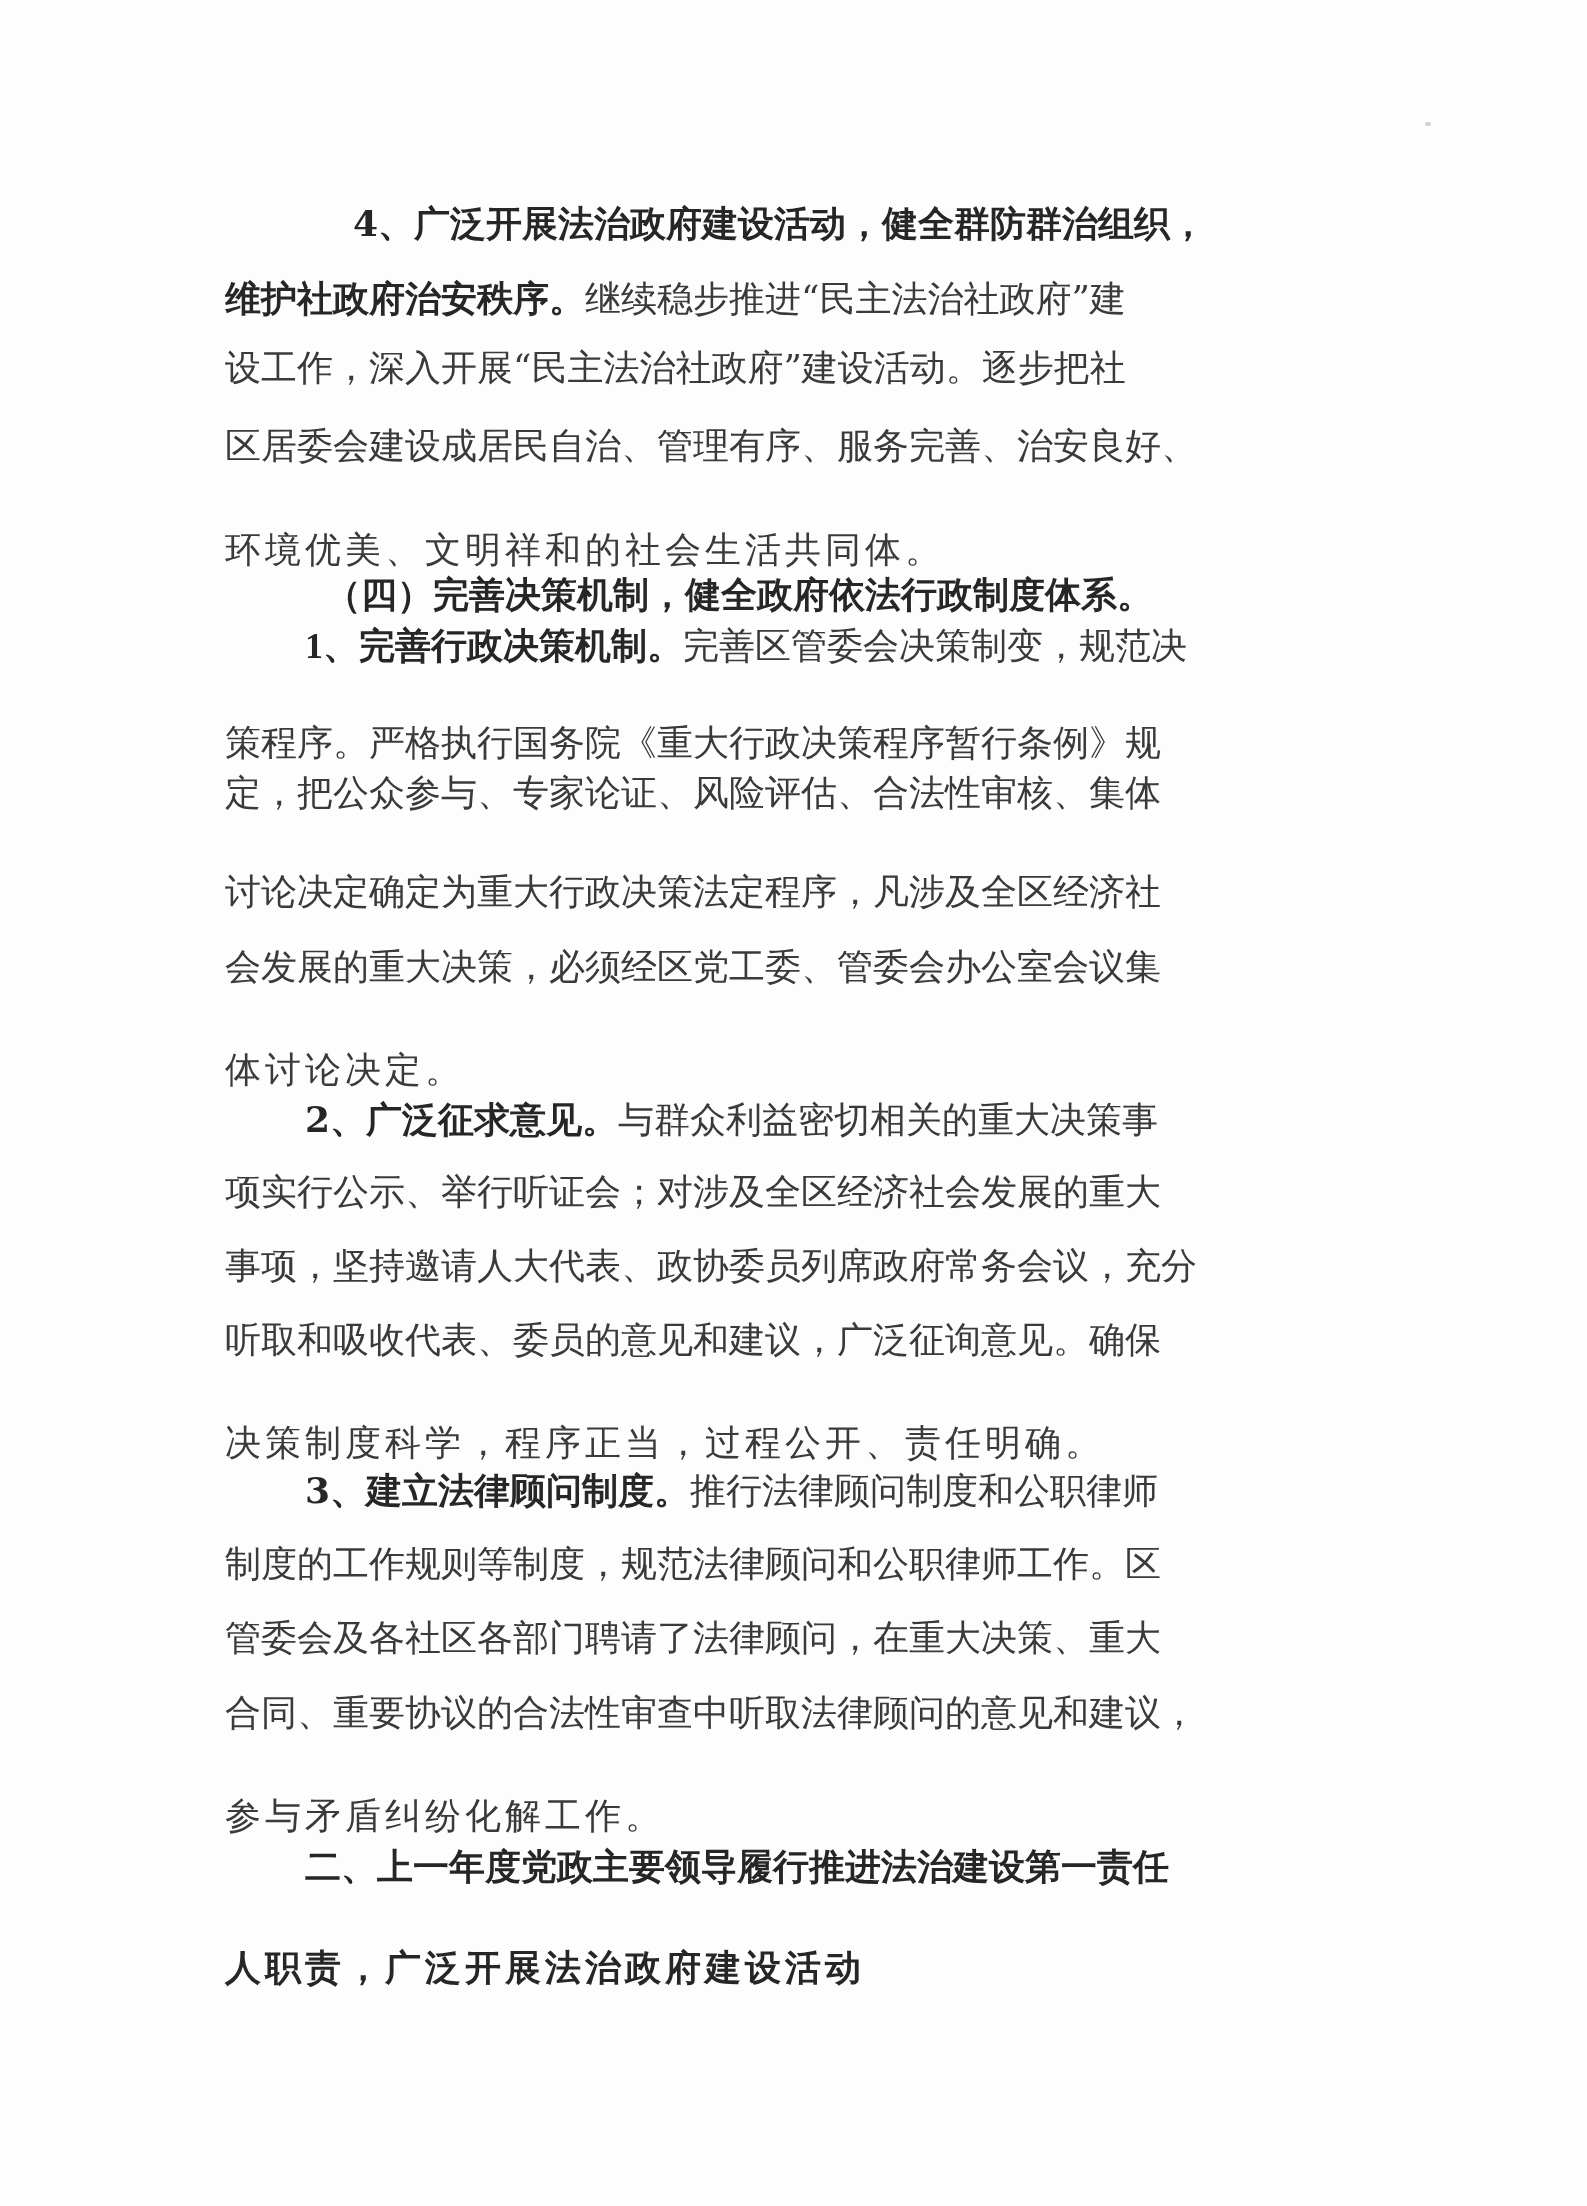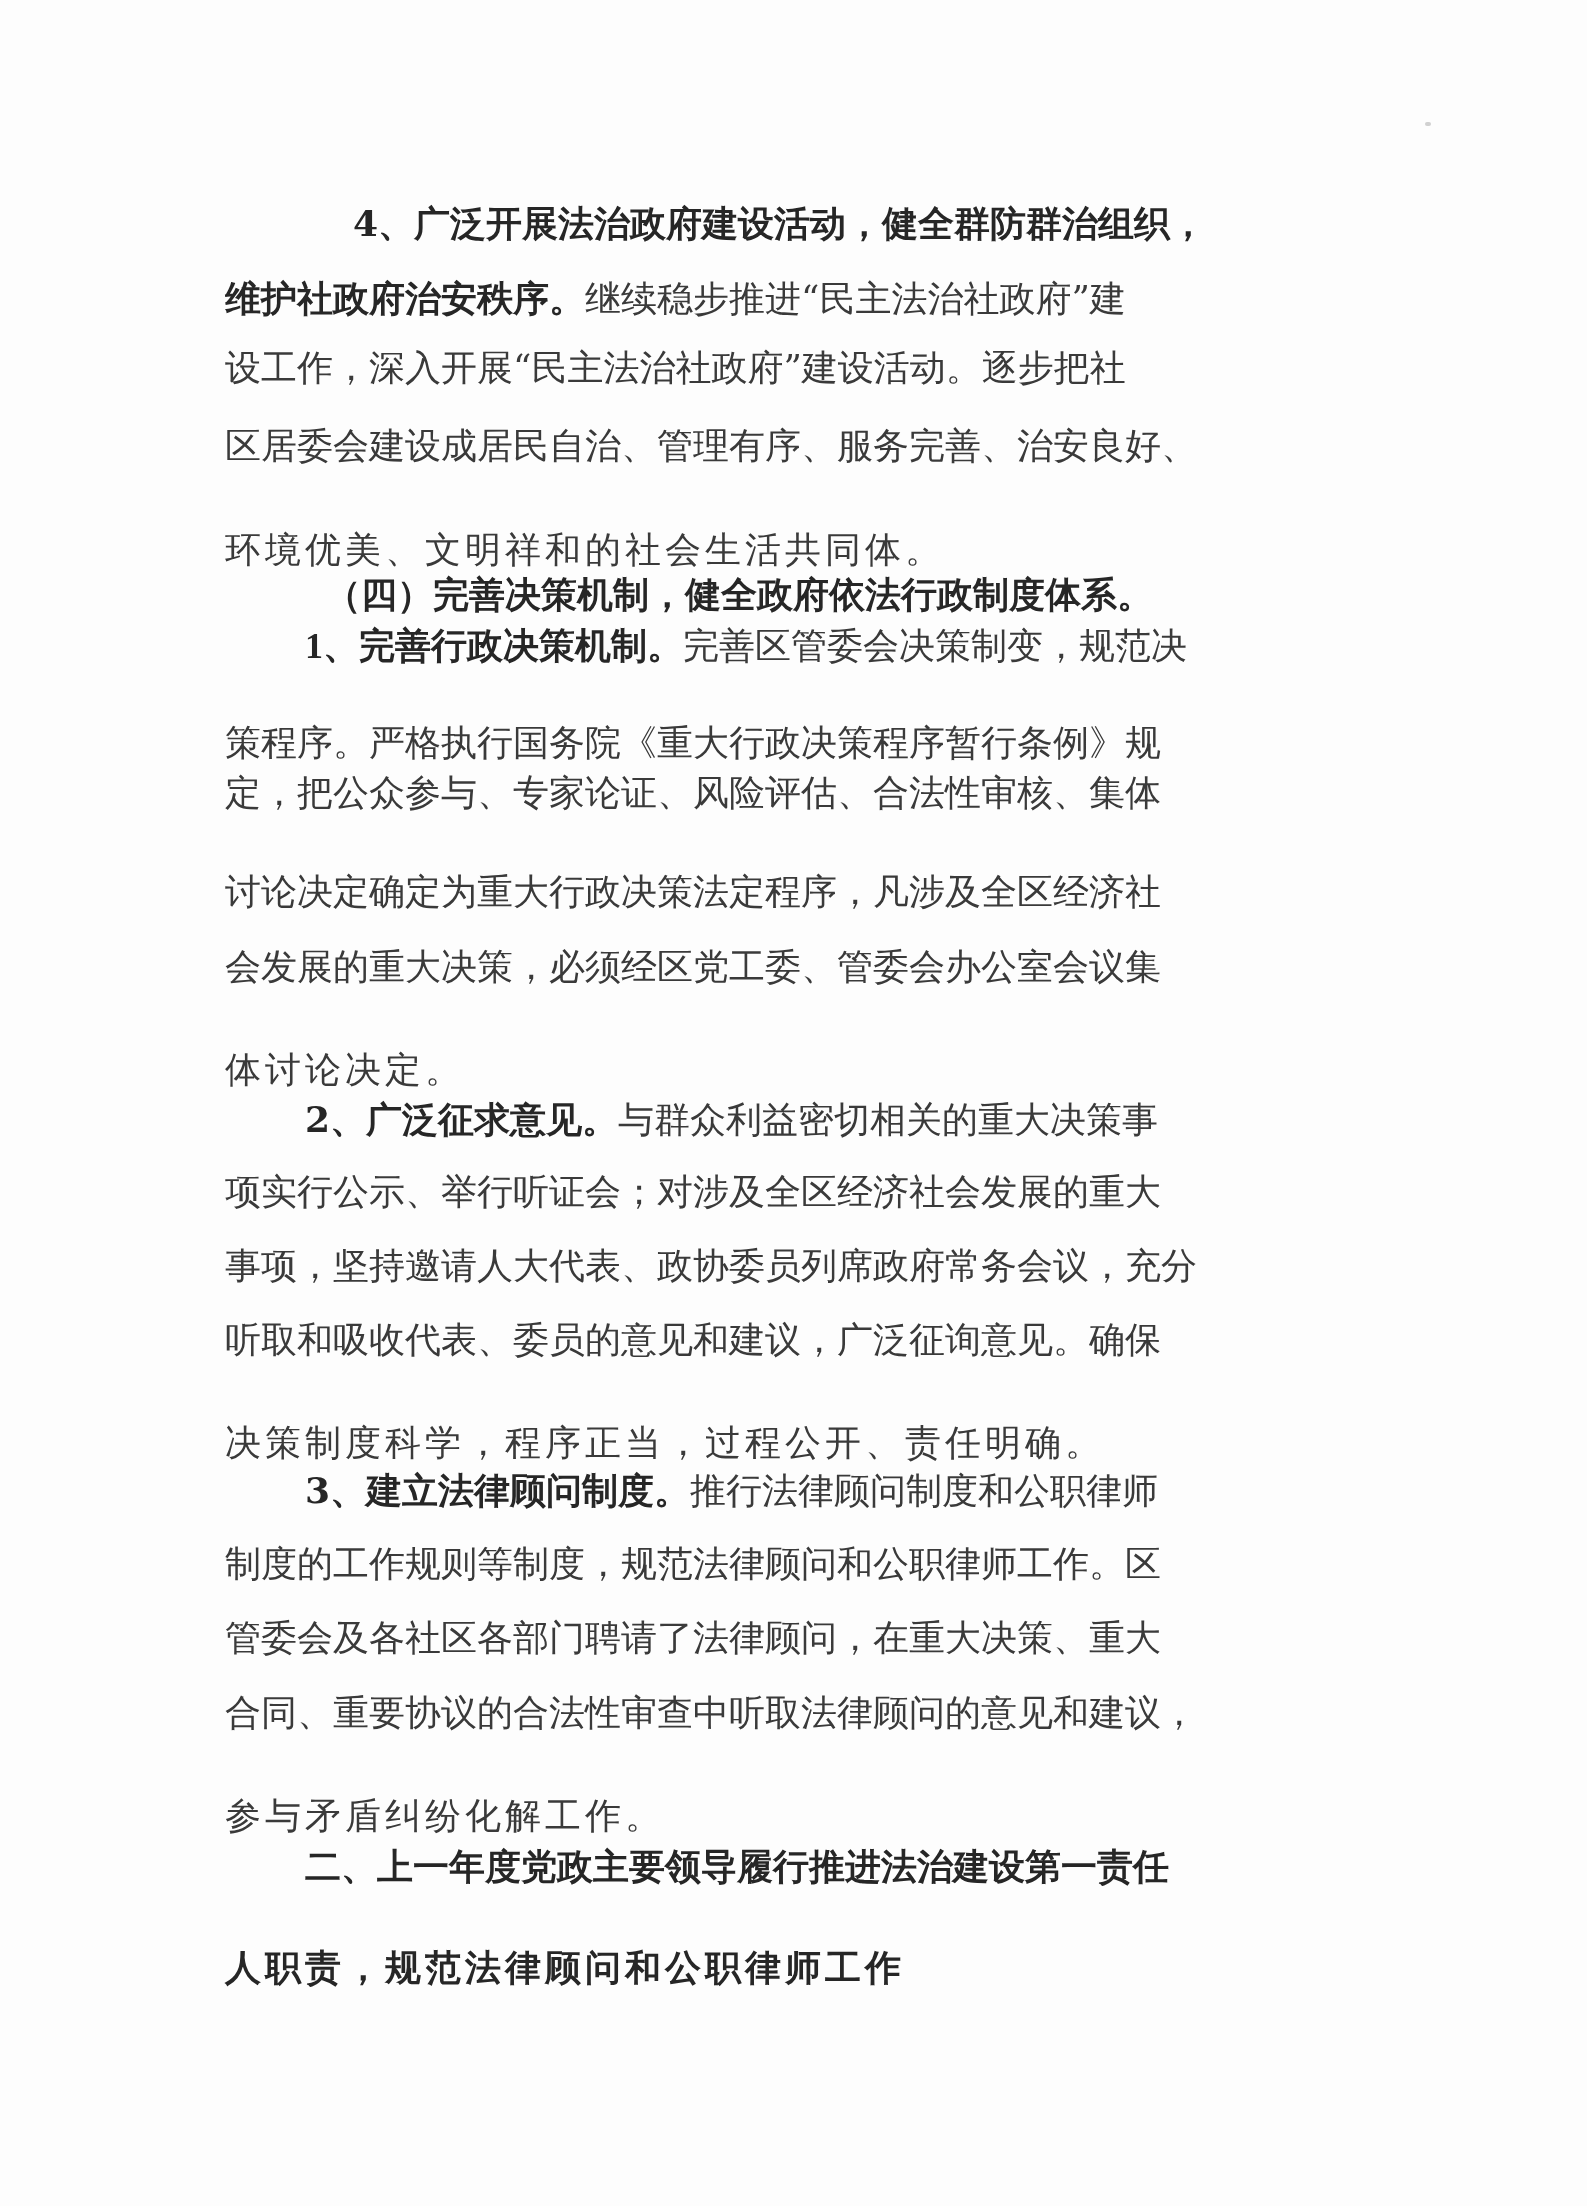--- a/index.html
+++ b/index.html
@@ -115,16 +115,16 @@
     <div class="line last" style="top:1763px">
       <span class="n">参与矛盾纠纷化解工作。</span>
     </div>
   </div>
 
   <div>
     <div class="line indent" style="top: 1842px; letter-spacing: 0px; text-align-last: left;">
       <span class="b">二、上一年度党政主要领导履行推进法治建设第一责任</span>
     </div>
     <div class="line last" style="top:1914px">
-      <span class="b">人职责，规范法律顾问和公职律师工作</span>
+      <span class="b">人职责，广泛开展法治政府建设活动</span>
     </div>
   </div>
 </div>
 
 </body></html>

